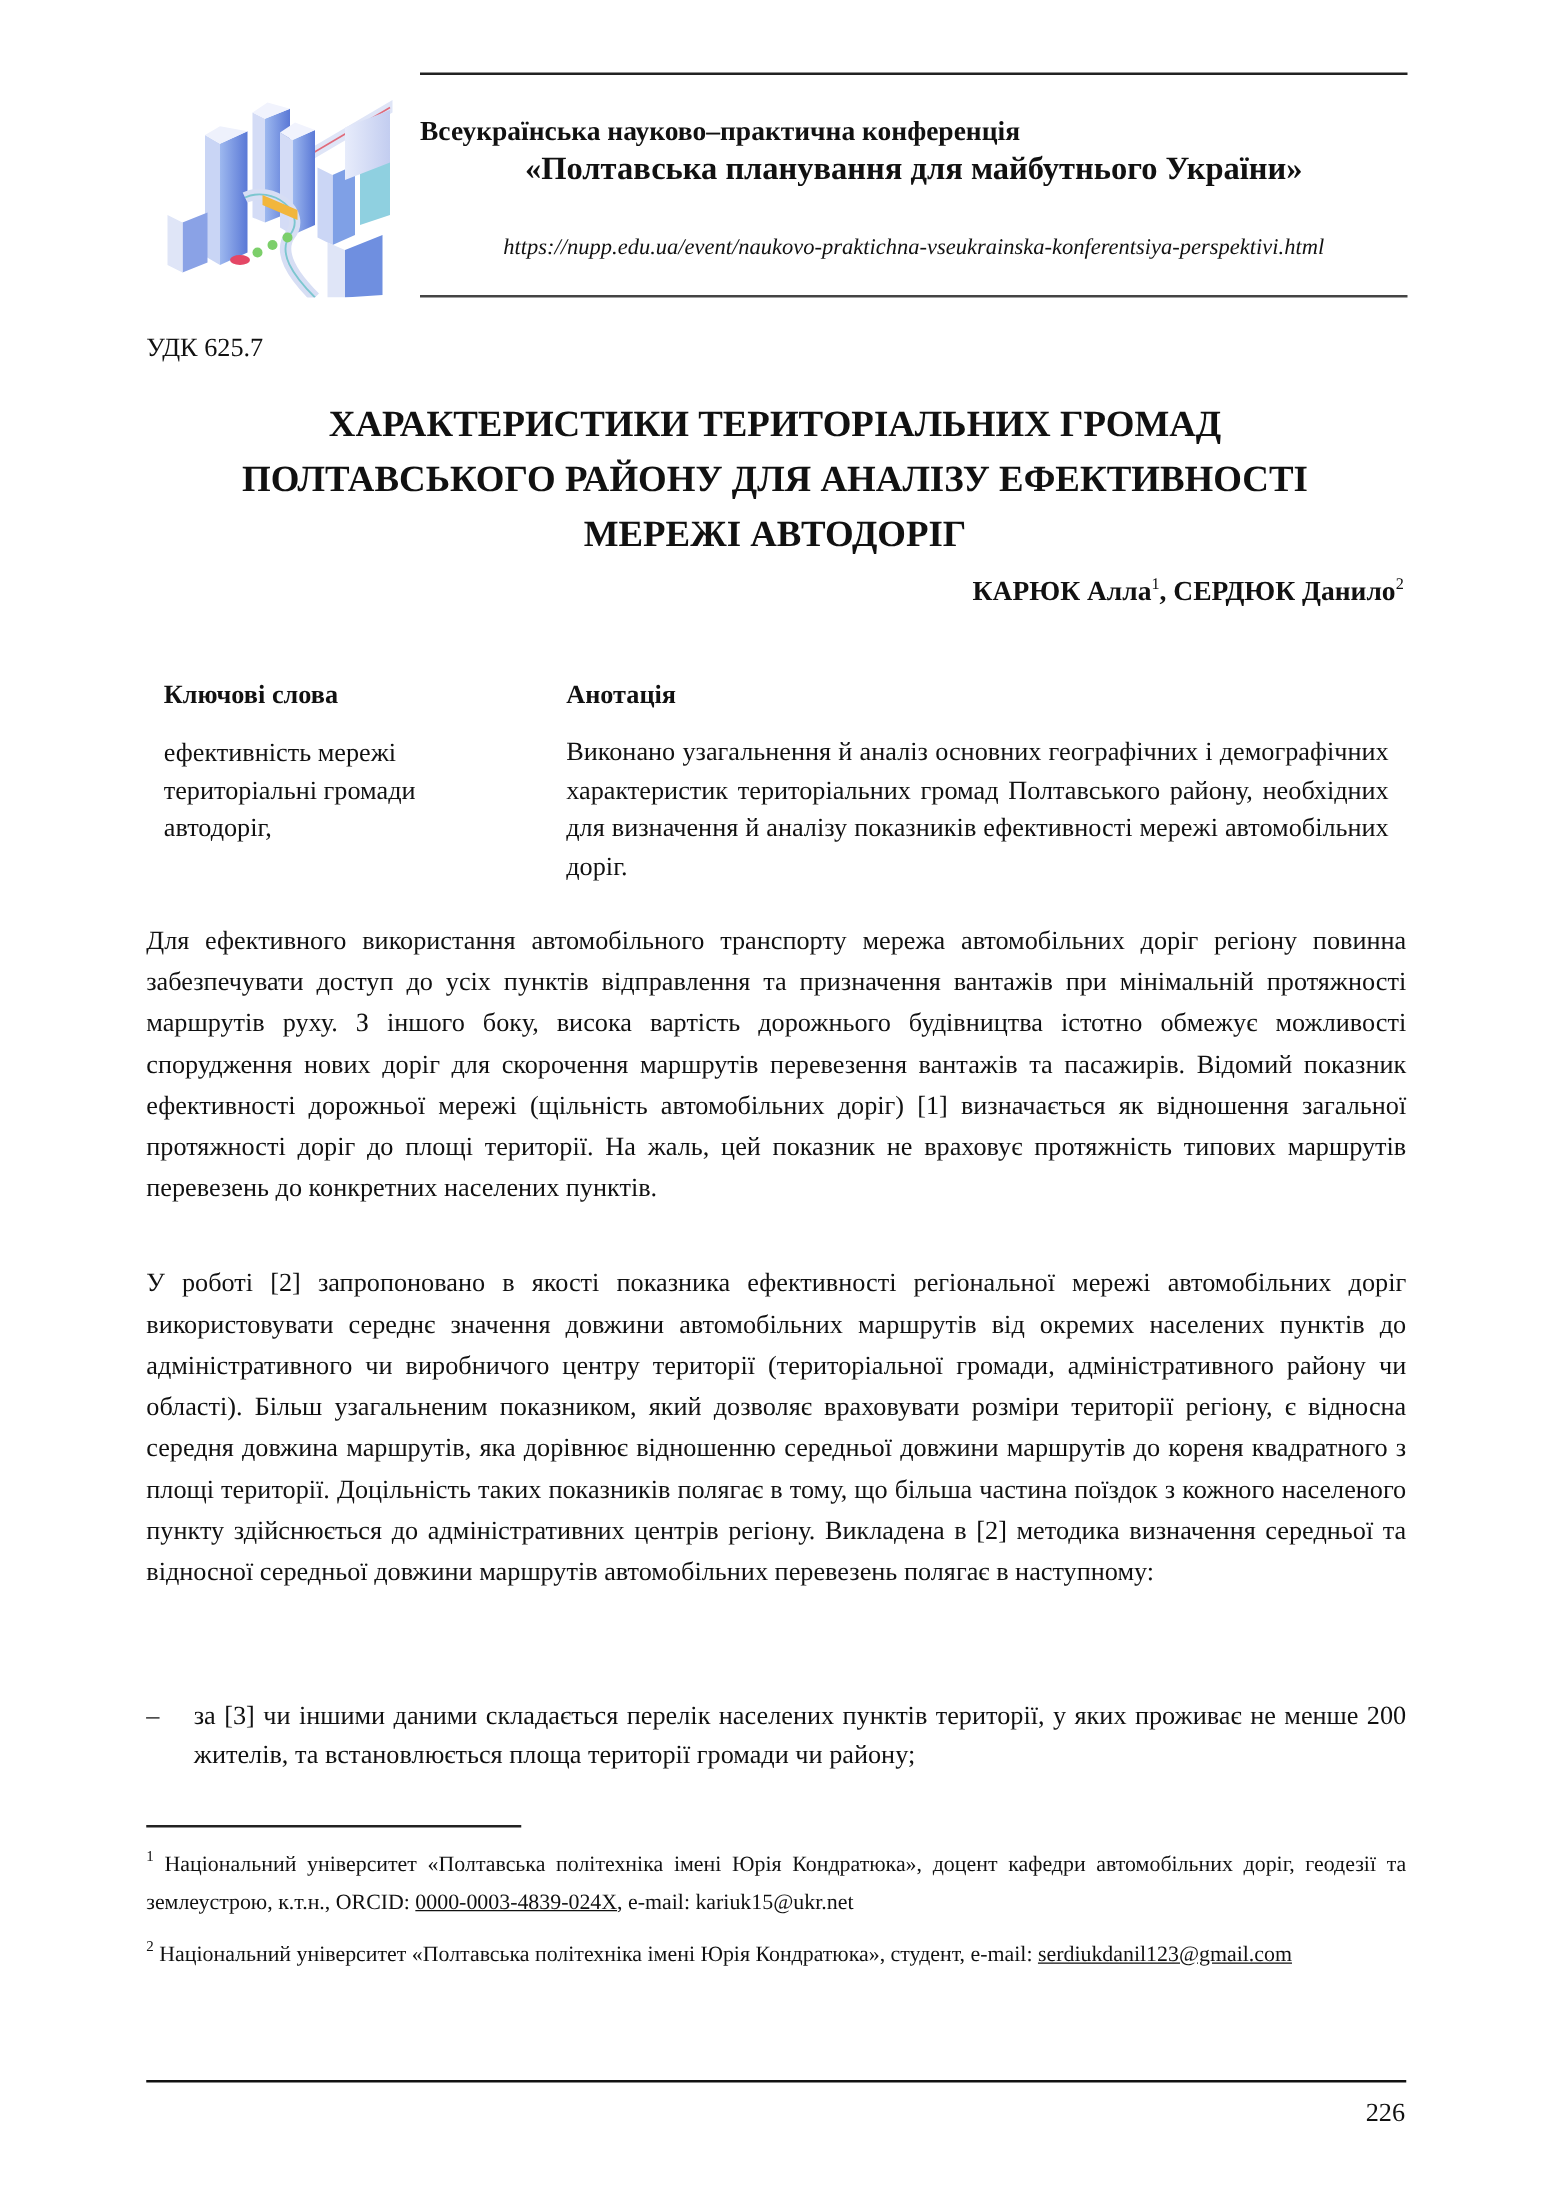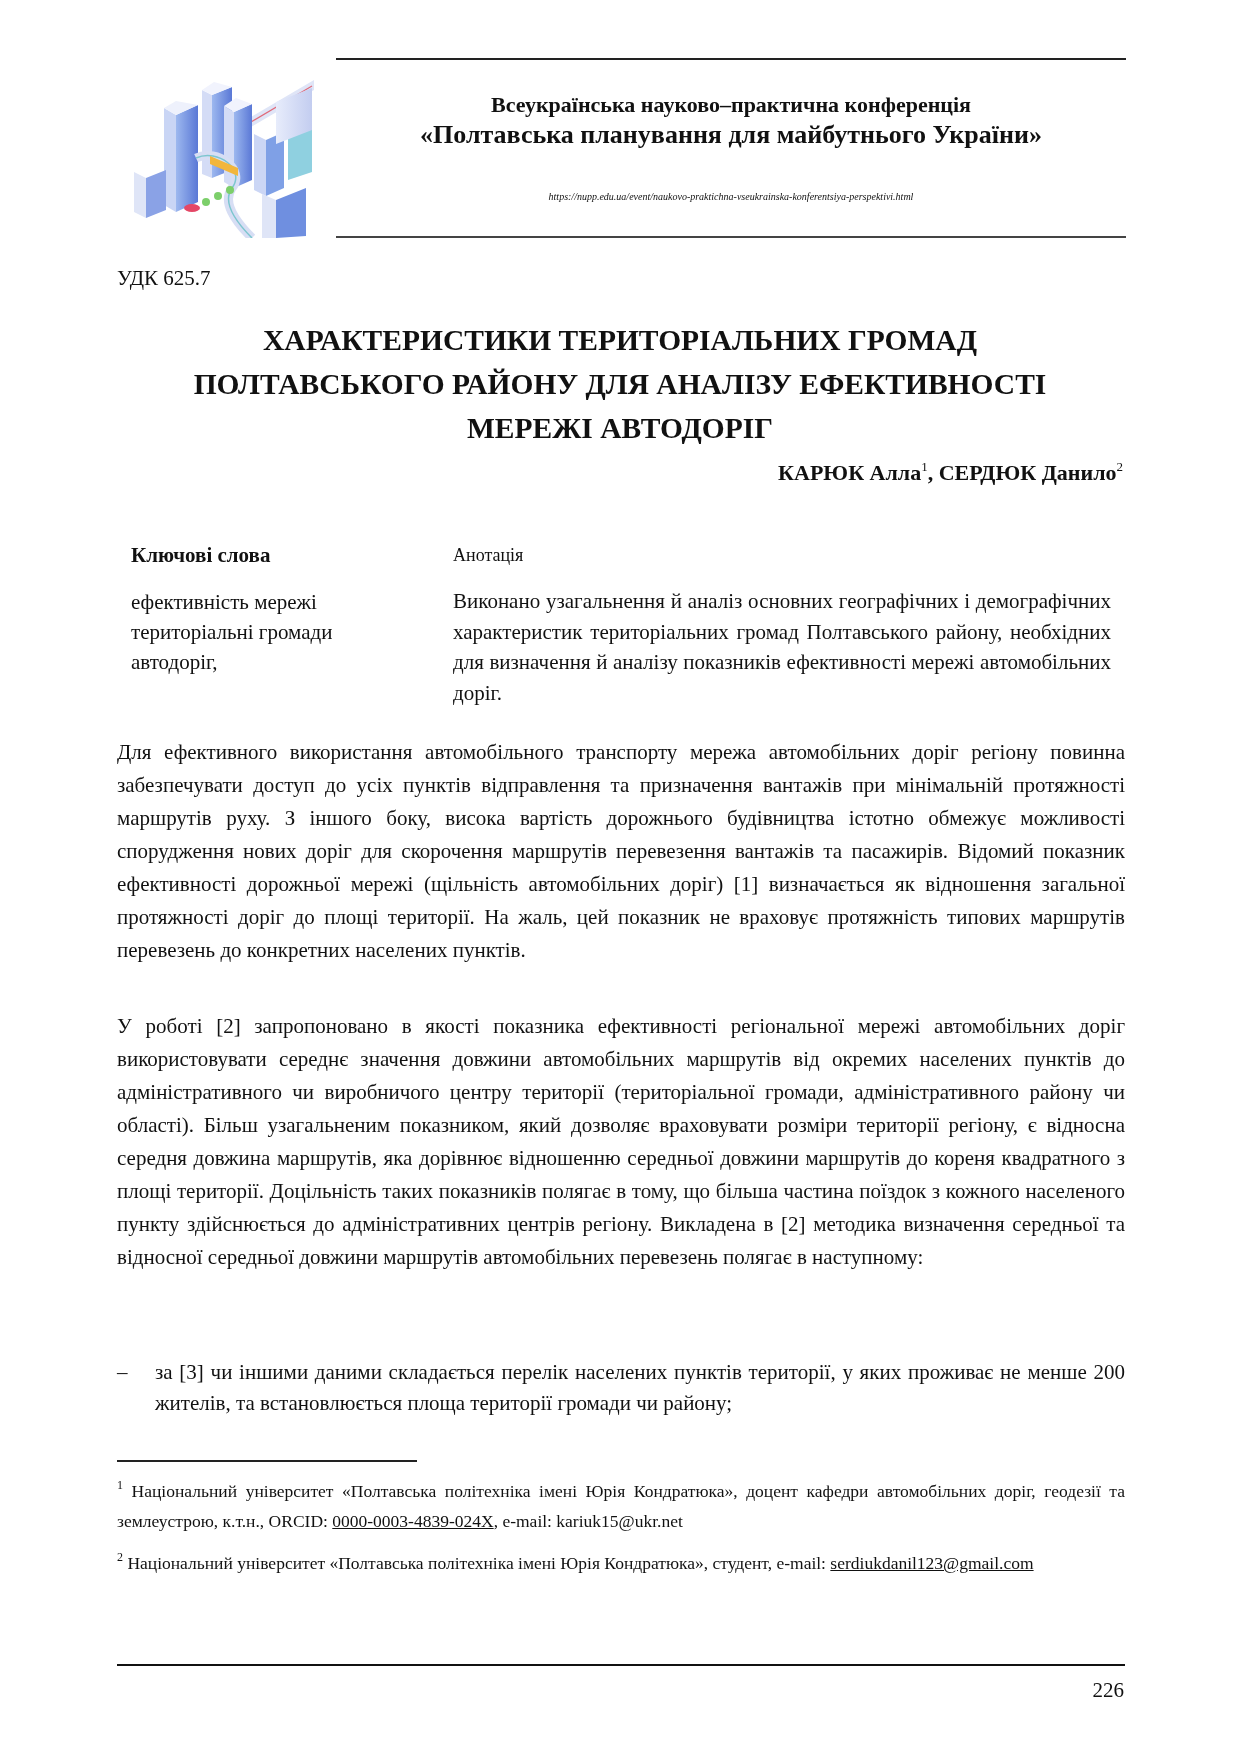--- a/index.html
+++ b/index.html
@@ -6,34 +6,34 @@
   body {
     width: 1240px; height: 1754px; position: relative; overflow: hidden;
     font-family: "Liberation Serif", "DejaVu Serif", serif; color: #111;
   }
   .abs { position: absolute; }
 
   
   .logo { left: 126px; top: 60px; width: 190px; height: 178px; }
   .rule-top { left: 336px; top: 58px; width: 790px; height: 0; border-top: 2px solid #222; }
   .rule-bot { left: 336px; top: 236px; width: 790px; height: 0; border-top: 2px solid #444; }
-  .conf1 { left: 336px; width: 790px; top: 90px; text-align: center; font-weight: bold; font-size: 22px; line-height: 30px; }
+  .conf1 { left: 336px; width: 790px; top: 90px; text-align: left; font-weight: bold; font-size: 22px; line-height: 30px; }
   .conf2 { left: 336px; width: 790px; top: 118px; text-align: center; font-weight: bold; font-size: 26px; line-height: 34px; }
-  .conf-url { left: 336px; width: 790px; top: 186px; text-align: center; font-style: italic; font-size: 10px; line-height: 22px; }
+  .conf-url { left: 336px; width: 790px; top: 186px; text-align: center; font-style: italic; font-size: 18px; line-height: 22px; }
 
   .udk { left: 117px; top: 264px; font-weight: normal; font-size: 21px; line-height: 28px; }
 
   .title { left: 117px; width: 1006px; top: 318px; text-align: center; font-weight: bold; font-size: 29.5px; line-height: 44px; }
   .authors { left: 117px; width: 1006px; top: 458px; text-align: right; font-weight: bold; font-size: 22px; line-height: 30px; }
   .authors sup { font-size: 13px; font-weight: normal; vertical-align: 9px; line-height: 0; }
 
   
   .kw-head { left: 131px; top: 541px; font-weight: bold; font-size: 21px; line-height: 28px; }
   .kw-list { left: 131px; top: 587px; font-size: 21px; line-height: 30px; width: 300px; }
-  .abs-head { left: 453px; top: 541px; font-weight: normal; font-size: 18px; line-height: 28px; }
+  .abs-head { left: 453px; top: 541px; font-weight: bold; font-size: 21px; line-height: 28px; }
   .abs-text { left: 453px; top: 586px; width: 658px; font-size: 21px; line-height: 30.5px; text-align: justify; }
 
   
   .para { left: 117px; width: 1008px; font-size: 21px; line-height: 33px; text-align: justify; }
   .p1 { top: 736px; }
   .p2 { top: 1010px; }
   .bullet { left: 117px; width: 1008px; top: 1357px; font-size: 21px; line-height: 31px; }
   .bullet .dash { position: absolute; left: 0; top: 0; }
   .bullet .btext { margin-left: 38px; text-align: justify; }
 

